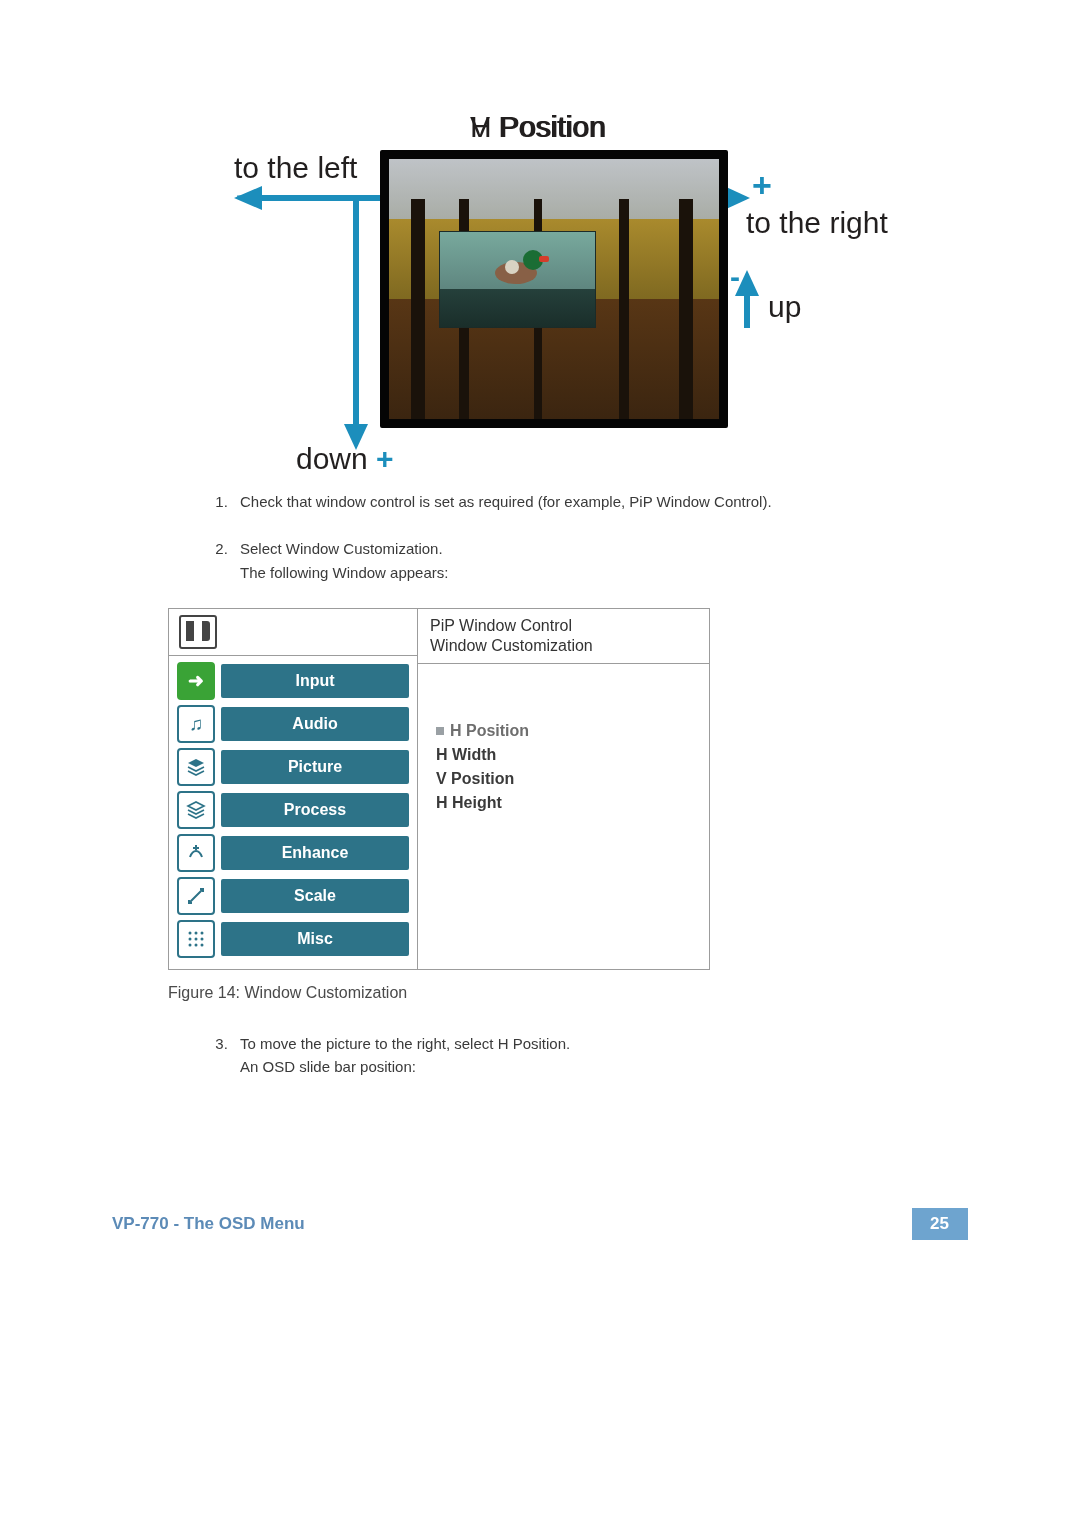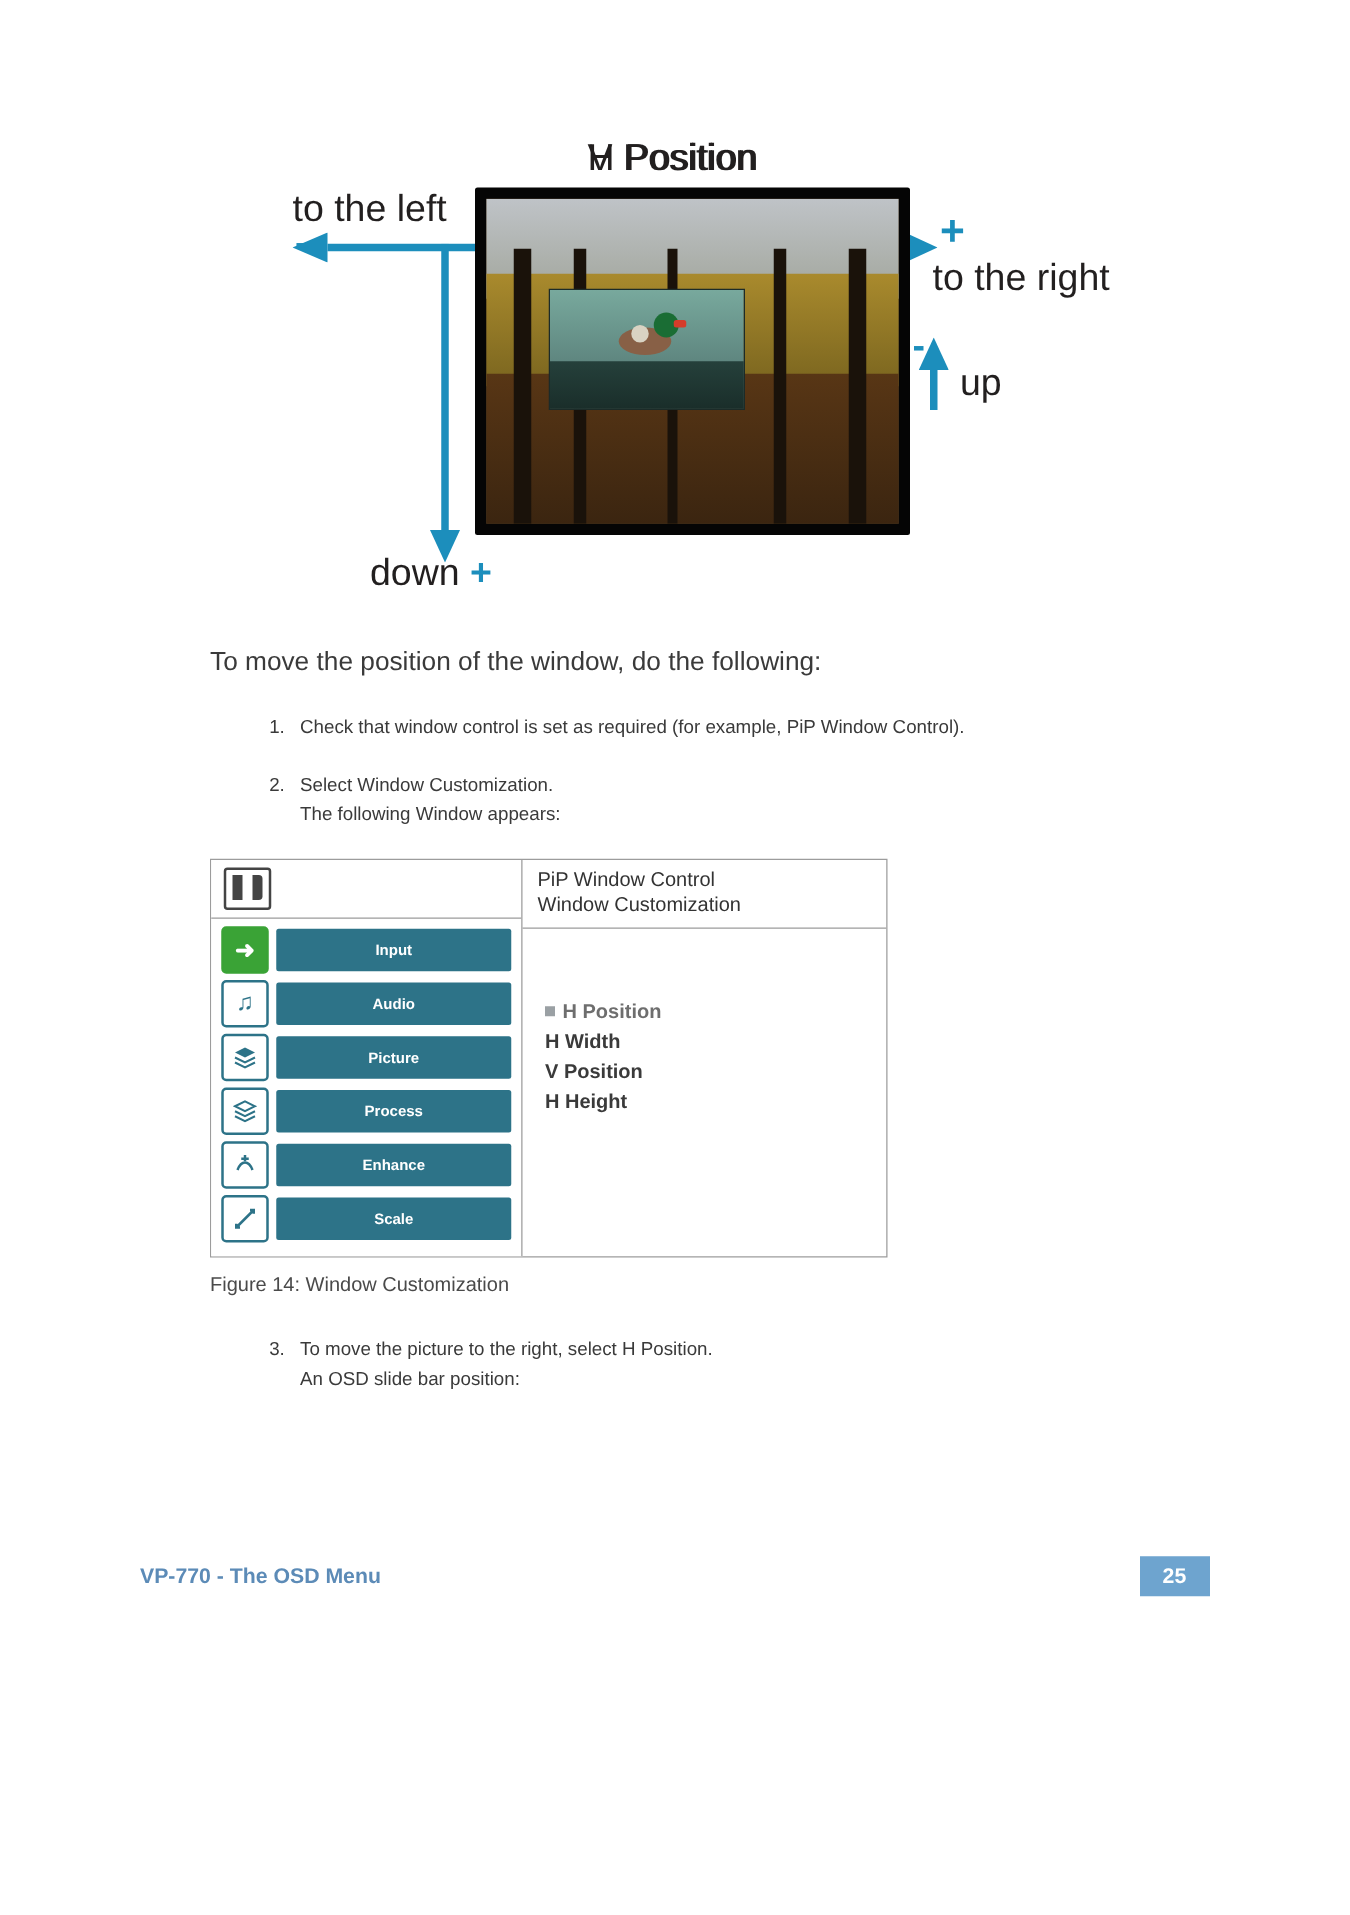--- a/index.html
+++ b/index.html
@@ -38,21 +38,21 @@
   .osd{width:540px;border:1px solid #9c9c9c;margin:24px 0 10px 56px;display:flex;font-size:16px}
   .osd-left{width:248px;background:#fff;border-right:1px solid #9c9c9c}
   .osd-logo{height:46px;border-bottom:1px solid #9c9c9c;display:flex;align-items:center;padding-left:10px}
   .logo-box{width:34px;height:30px;border:2px solid #444;border-radius:3px;position:relative}
   .logo-box::before{content:"";position:absolute;left:5px;top:4px;width:8px;height:20px;background:#444}
   .logo-box::after{content:"";position:absolute;right:5px;top:4px;width:8px;height:20px;background:#444;border-radius:0 3px 3px 0}
   .menu{padding:6px 8px}
   .mrow{display:flex;align-items:center;margin-bottom:5px}
   .micon{width:34px;height:34px;border:2px solid #2d7388;border-radius:4px;background:#fff;display:flex;align-items:center;justify-content:center;color:#2d7388;font-size:19px;font-weight:bold}
   .micon.active{background:#3aa336;border-color:#3aa336;color:#fff}
-  .mlabel{flex:1;height:34px;margin-left:6px;background:#2d7388;color:#fff;font-weight:bold;font-size:12px;display:flex;align-items:center;justify-content:center;border-radius:2px}
+  .mlabel{flex:1;height:34px;margin-left:6px;background:#2d7388;color:#fff;font-weight:bold;font-size:16px;display:flex;align-items:center;justify-content:center;border-radius:2px}
   .osd-right{flex:1;display:flex;flex-direction:column}
   .osd-head{height:46px;border-bottom:1px solid #9c9c9c;padding:4px 12px;font-weight:normal;color:#333;display:flex;flex-direction:column;justify-content:center;font-size:16px;line-height:1.25}
   .osd-body{flex:1;padding:58px 18px 18px 18px}
   .opt{margin-bottom:6px;font-weight:bold;color:#3a3a3a}
   .opt.sel{color:#6e6e6e}
   .bullet{display:inline-block;width:8px;height:8px;background:#9aa0a4;margin-right:6px;vertical-align:1px}
   .footer{position:relative;margin-top:130px;height:40px}
   .fbar{position:absolute;right:0;top:0;width:56px;height:32px;background:#6ea4cf}
   .fnum{position:absolute;right:19px;top:6px;color:#fff;font-size:17px;font-weight:bold}
   .ftxt{position:absolute;left:0;top:6px;color:#5c8bb7;font-size:17px;font-weight:bold}
@@ -115,21 +115,20 @@
       </svg>
       <div class="lbl down">
         <span>down</span>
         <span class="plus" style="font-size:30px"> +</span>
       </div>
 
       <div class="lbl vpos">V Position</div>
     </div>
   </div>
 
-  <p class="para">To move the position of the window, do the following:</p>
   <ol class="steps">
     <li><span>Check that window control is set as required (for example, PiP Window Control).</span></li>
     <li>
       <span>Select Window Customization.</span><br>
       <span>The following Window appears:</span>
     </li>
   </ol>
 
   <div class="osd">
     <div class="osd-left">
@@ -172,20 +171,36 @@
           <div class="mlabel">Enhance</div>
         </div>
         <div class="mrow">
           <div class="micon">
             <svg width="20" height="20" viewBox="0 0 20 20">
                 <path d="M3 17L17 3 M14 3l3 0 0 3 M3 14l0 3 3 0" stroke="#2d7388" stroke-width="2" fill="none"></path>
               </svg>
           </div>
           <div class="mlabel">Scale</div>
         </div>
+        <div class="mrow">
+          <div class="micon">
+            <svg width="20" height="20" viewBox="0 0 20 20">
+                <circle cx="4" cy="4" r="1.5" fill="#2d7388"></circle>
+                <circle cx="10" cy="4" r="1.5" fill="#2d7388"></circle>
+                <circle cx="16" cy="4" r="1.5" fill="#2d7388"></circle>
+                <circle cx="4" cy="10" r="1.5" fill="#2d7388"></circle>
+                <circle cx="10" cy="10" r="1.5" fill="#2d7388"></circle>
+                <circle cx="16" cy="10" r="1.5" fill="#2d7388"></circle>
+                <circle cx="4" cy="16" r="1.5" fill="#2d7388"></circle>
+                <circle cx="10" cy="16" r="1.5" fill="#2d7388"></circle>
+                <circle cx="16" cy="16" r="1.5" fill="#2d7388"></circle>
+              </svg>
+          </div>
+          <div class="mlabel">Misc</div>
+        </div>
       </div>
     </div>
     <div class="osd-right">
       <div class="osd-head">
         <span>PiP Window Control</span>
         <span>Window Customization</span>
       </div>
       <div class="osd-body">
         <div class="opt sel"><span class="bullet"></span><span>H Position</span></div>
         <div class="opt"><span>H Width</span></div>

